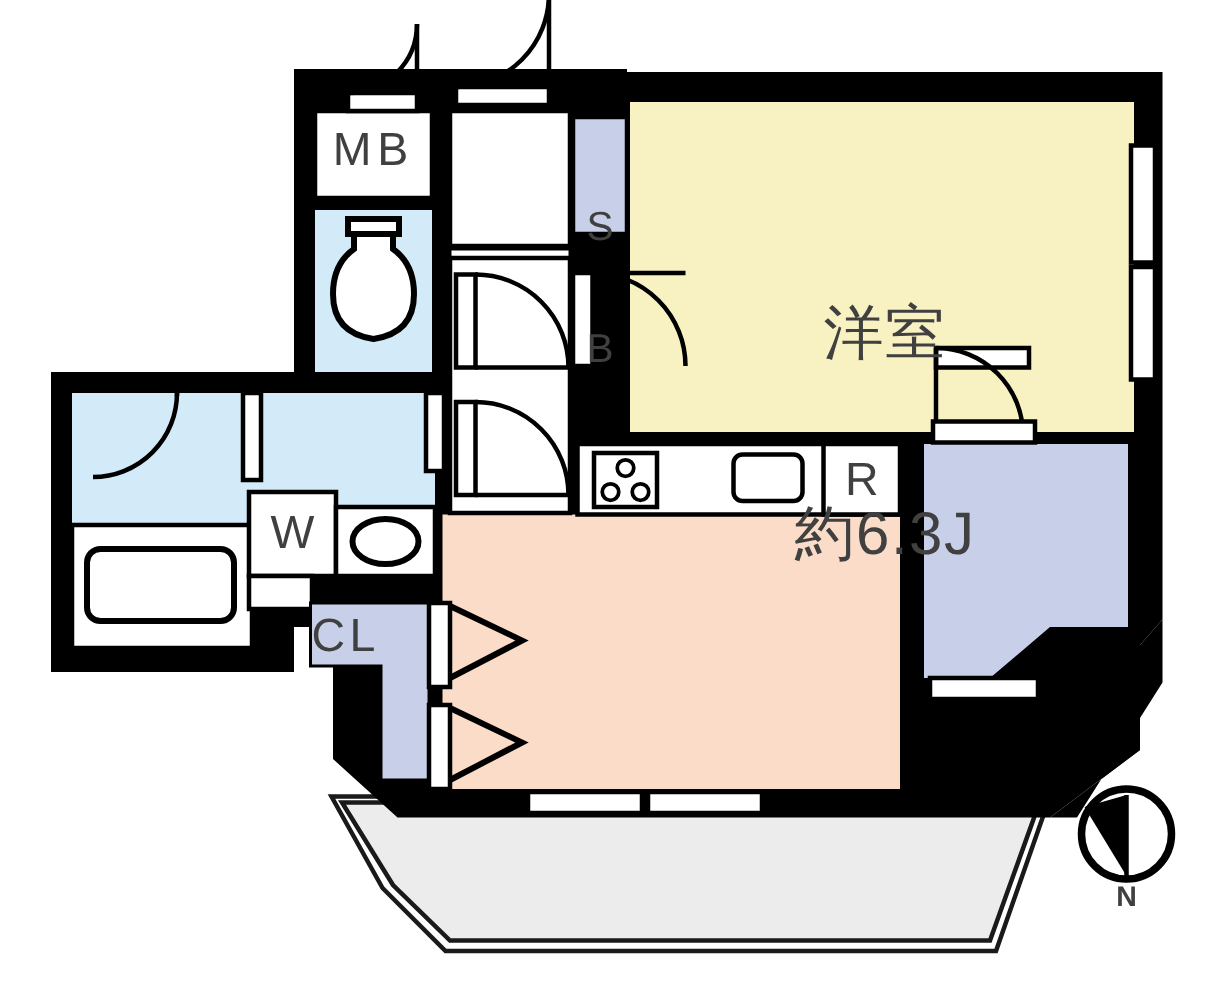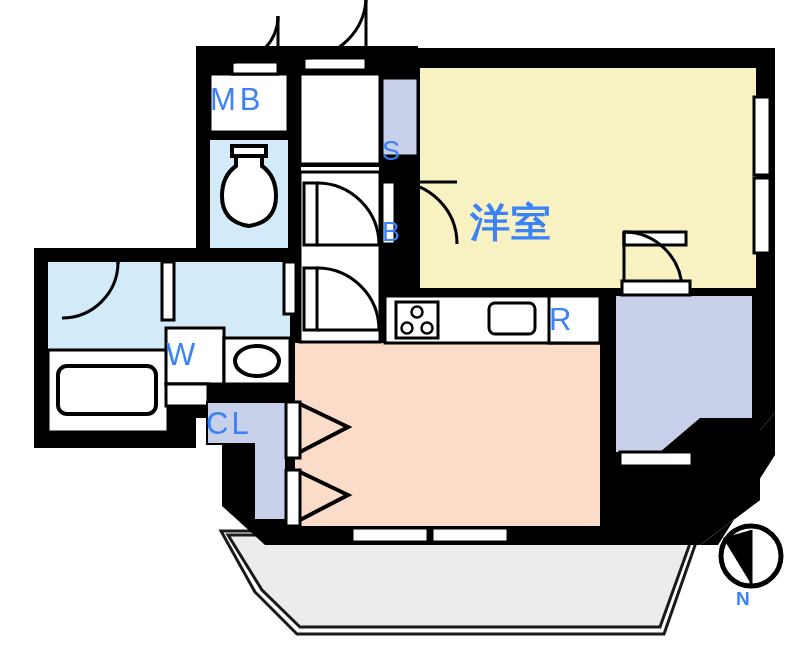--- a/index.html
+++ b/index.html
@@ -23,30 +23,30 @@
   #plan-svg {
     position: absolute;
     top: 0;
     left: 0;
     width: 812px;
     height: 663px;
     display: block;
   }
   .room-label {
     position: absolute;
-    color: #3b82f6;
+    text-align: center;
+    color: #404040;
     line-height: 1.12;
     white-space: pre;
     pointer-events: none;
     user-select: none;
   }
   .lbl-yoshitsu {
     font-size: 40px;
     letter-spacing: 1px;
-    font-weight: bold;
   }
   .lbl-yoshitsu .ln2 { font-size: 40px; }
   .lbl-dk {
     font-size: 40px;
     letter-spacing: 3px;
   }
   .lbl-dk .ln2 { font-size: 37px; letter-spacing: 1px; }
   .lbl-small {
     font-size: 31px;
     letter-spacing: 5px;
@@ -267,34 +267,35 @@
     <g>
       <circle cx="751" cy="556" r="30" fill="#FFFFFF" stroke="#000000" stroke-width="5"></circle>
       <path d="M 751 530 L 751 584 L 723 538 Z" fill="#000000"></path>
       <path d="M 751 530 L 751 584" stroke="#000000" stroke-width="3" fill="none"></path>
     </g>
 
   </svg>
 
   <div class="room-label lbl-yoshitsu" style="left:470px; top:110px; width:240px;">
     <div class="ln1">洋室</div>
+    <div class="ln2">約6.3J</div>
   </div>
 
   <div class="room-label lbl-dk" style="left:360px; top:385px; width:200px;">
   </div>
 
 
   <div class="room-label lbl-small" style="left:210px; top:83px; width:78px; letter-spacing:4px;">MB</div>
 
   <div class="room-label lbl-sb" style="left:382px; top:84px; width:36px;">
     <div>S</div>
     <div>B</div>
   </div>
 
   <div class="room-label lbl-small" style="left:166px; top:338px; width:58px; letter-spacing:0;">W</div>
 
-  <div class="room-label lbl-small" style="left:206px; top:407px; width:79px; letter-spacing:3px;">CL</div>
+  <div class="room-label lbl-small" style="left:191px; top:407px; width:79px; letter-spacing:3px;">CL</div>
 
   <div class="room-label lbl-small" style="left:549px; top:303px; width:51px; letter-spacing:0;">R</div>
 
   <div class="room-label lbl-compass-n" style="left:736px; top:588px; width:30px;">N</div>
 
 </div>
 
 </body></html>

